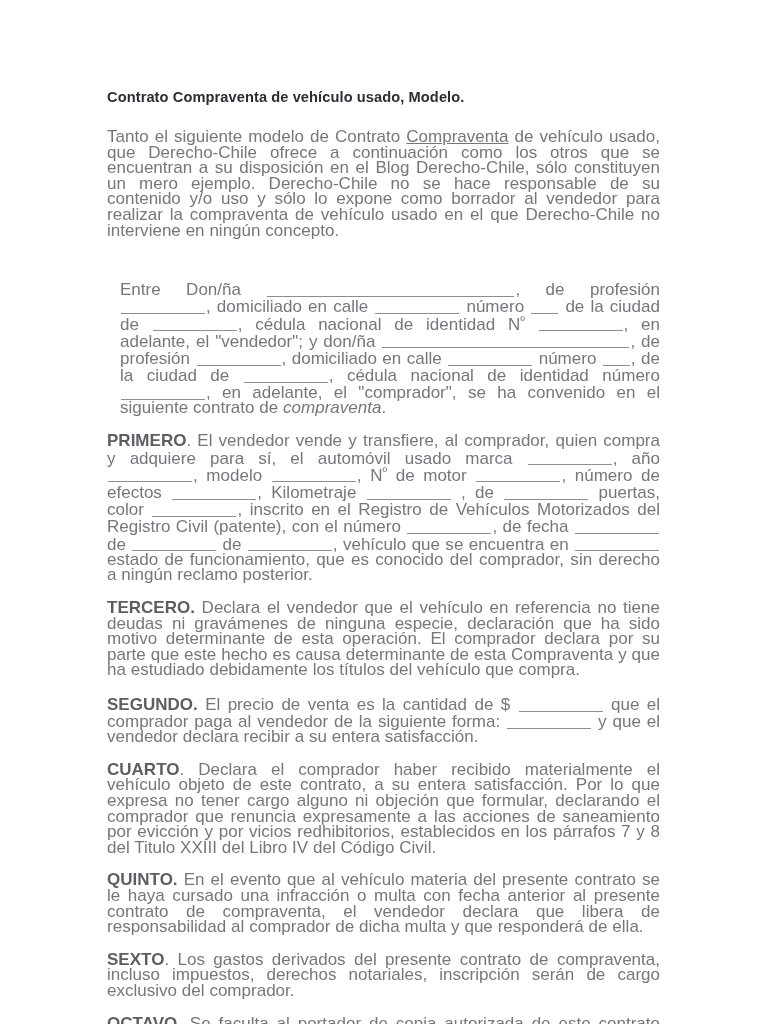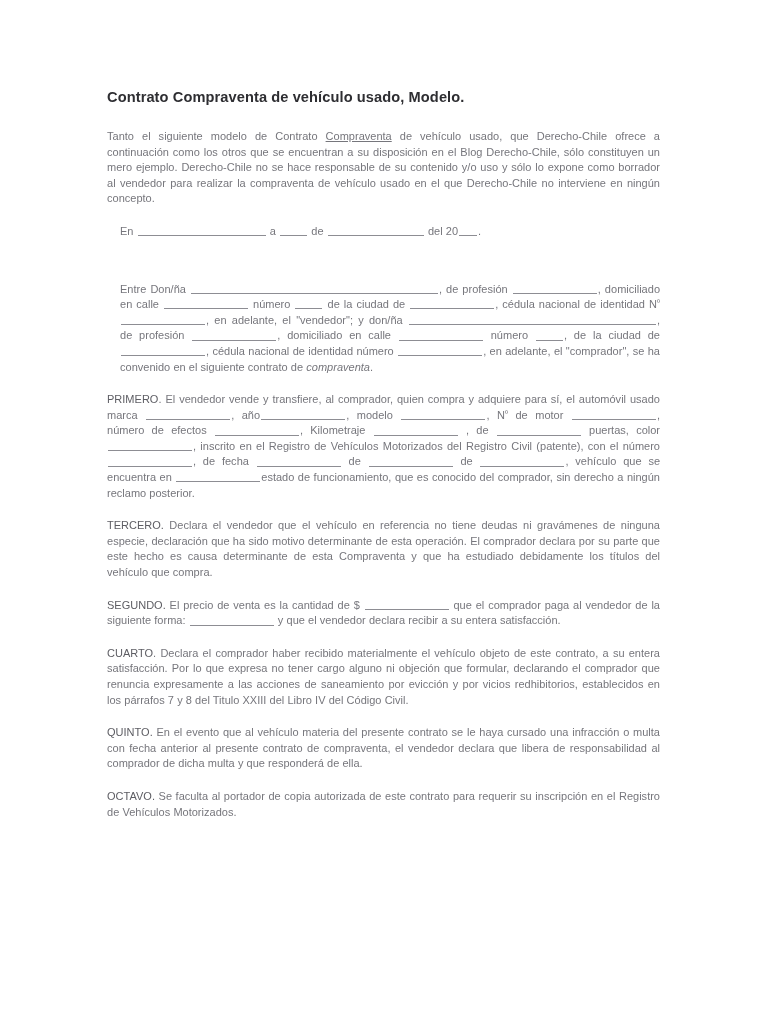--- a/index.html
+++ b/index.html
@@ -26,31 +26,31 @@
   #doc-title {
     font-size: 14.6px;
     font-weight: bold;
     color: #2e2e32;
     letter-spacing: 0.1px;
     line-height: 1.3;
     margin: 0 0 22px 0;
     white-space: nowrap;
   }
   .para {
-    font-size: 11px;
+    font-size: 17px;
     line-height: 15.6px;
     color: #76767c;
     text-align: justify;
     margin: 0 0 17px 0;
     letter-spacing: 0.01px;
     word-spacing: 0.1px;
   }
   .para:last-child { margin-bottom: 3px; }
   .para .lead {
-    font-weight: normal;
+    font-weight: bold;
     color: #5d5d63;
   }
   .para .lnk {
     text-decoration: underline;
     color: inherit;
   }
   .para .ital {
     font-style: italic;
   }
   .para .ord {
@@ -83,27 +83,20 @@
 </style>
 </head>
 <body>
 
 <div id="document-page">
 
   <h1 id="doc-title">Contrato Compraventa de vehículo usado, Modelo.</h1>
 
   <p class="para"><span>Tanto el siguiente modelo de Contrato </span><span class="lnk">Compraventa</span><span> de vehículo usado, que Derecho-Chile ofrece a continuación como los otros que se encuentran a su disposición en el Blog Derecho-Chile,  sólo constituyen un mero ejemplo. Derecho-Chile no se hace responsable de su contenido y/o uso y sólo lo expone como borrador al vendedor para realizar la compraventa de vehículo usado en el que Derecho-Chile no interviene en ningún concepto.</span></p>
 
-  <p class="para indent"><span>En</span>
-    <span class="blank b-xl"></span>
-    <span>a</span>
-    <span class="blank b-xs"></span>
-    <span>de</span>
-    <span class="blank b-lg"></span>
-    <span>del 20</span><span class="blank b-xs" style="width:18px"></span><span>.</span></p>
 
   <p class="para indent-just"><span>Entre  Don/ña</span>
     <span class="blank b-xxl"></span><span>, de profesión</span>
     <span class="blank b-md"></span><span>, domiciliado en calle</span>
     <span class="blank b-md"></span>
     <span>número</span>
     <span class="blank b-xs"></span>
     <span>de la ciudad de</span>
     <span class="blank b-md"></span><span>, cédula nacional de identidad N</span><span class="ord">º</span>
     <span class="blank b-md"></span><span>, en adelante, el "vendedor"; y don/ña</span>
@@ -136,17 +129,18 @@
 
   <p class="para"><span class="lead">SEGUNDO.</span><span> El precio de venta es la cantidad de $</span>
     <span class="blank b-md"></span>
     <span>que el comprador paga al vendedor de la siguiente forma:</span>
     <span class="blank b-md"></span><span> y que el vendedor declara recibir a su entera satisfacción.</span></p>
 
   <p class="para"><span class="lead">CUARTO</span><span>. Declara el comprador haber recibido materialmente el vehículo objeto de este contrato, a su entera satisfacción. Por lo que expresa no tener cargo alguno ni objeción que formular, declarando el comprador que renuncia expresamente a las acciones de saneamiento por evicción y por  vicios redhibitorios, establecidos en los párrafos 7 y 8 del Titulo XXIII del Libro IV del Código  Civil.</span></p>
 
   <p class="para"><span class="lead">QUINTO.</span><span> En el evento que al vehículo materia del presente contrato se le haya cursado una infracción o multa con fecha anterior al presente contrato de compraventa, el vendedor declara que libera de responsabilidad al comprador de dicha multa y que responderá de ella.</span></p>
 
+  <p class="para"><span class="lead">SEXTO</span><span>. Los gastos derivados del presente contrato de compraventa, incluso impuestos, derechos notariales, inscripción serán de cargo exclusivo del comprador.</span></p>
 
 
   <p class="para"><span class="lead">OCTAVO.</span><span> Se faculta al portador de copia autorizada de este contrato para requerir su inscripción en el Registro de Vehículos Motorizados.</span></p>
 
 </div>
 
 </body></html>

